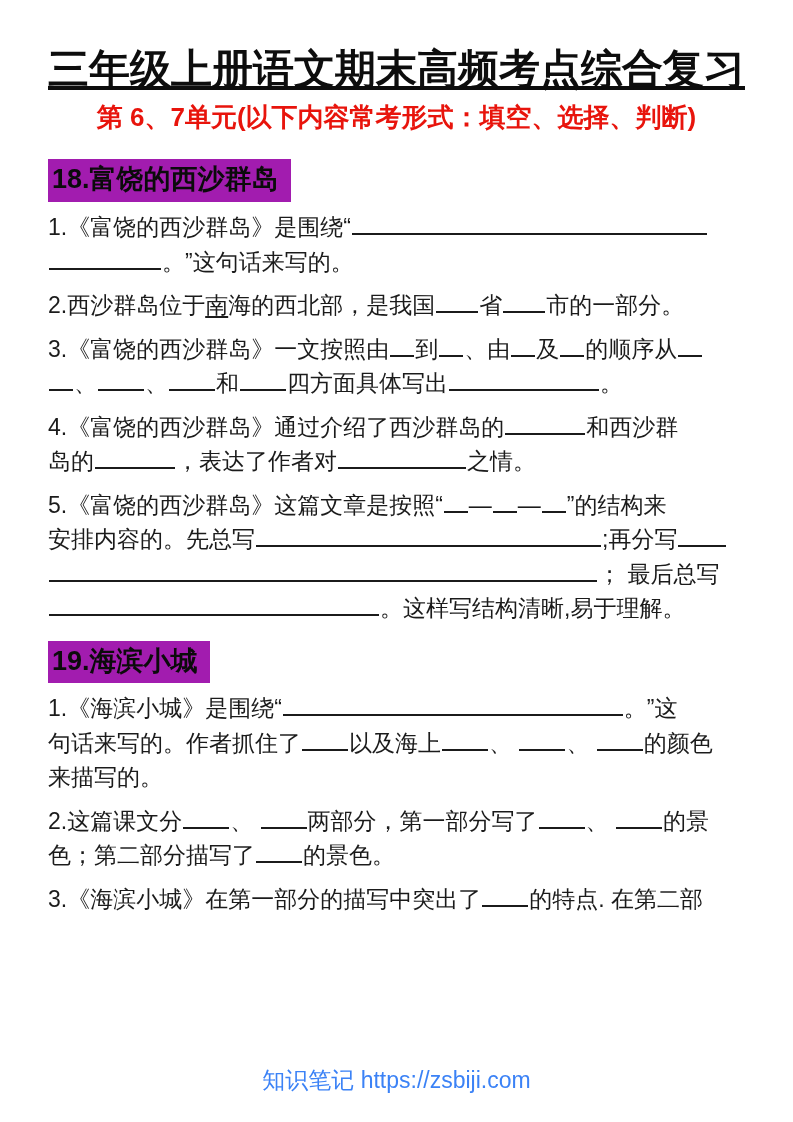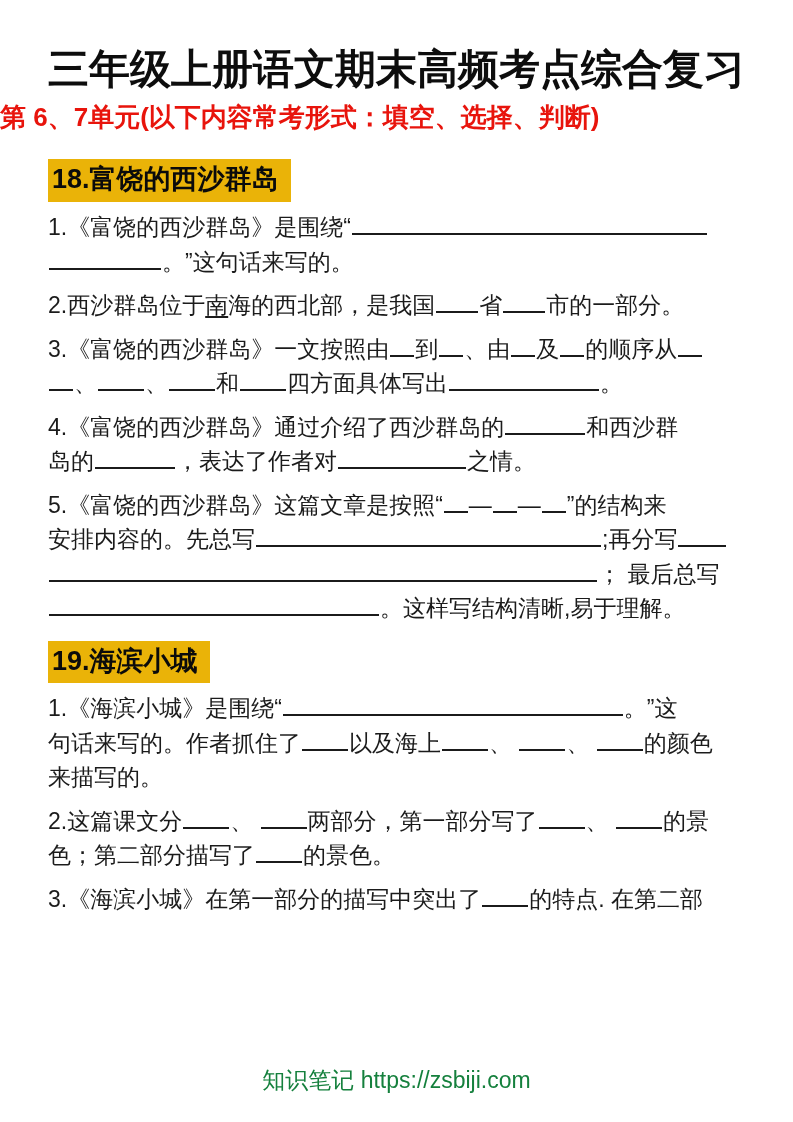--- a/index.html
+++ b/index.html
@@ -6,45 +6,46 @@
   body{
     width:793px;height:1122px;background:#ffffff;position:relative;
     overflow:hidden;
     font-family:"Liberation Sans","DejaVu Sans",sans-serif;
     color:#1b1b1b;
   }
   .page-title{
     margin:44px 28px 0;text-align:center;
     font-size:41px;font-weight:bold;color:#0d0d0d;line-height:1.25;
     white-space:nowrap;
+    text-decoration:underline;
   }
   .page-subtitle{
-    text-align:left;color:#e8140c;font-size:26px;font-weight:bold;
+    text-align:center;color:#e8140c;font-size:26px;font-weight:bold;
     margin-top:5px;white-space:nowrap;
   }
   .content{padding:14px 12px 0 48px;}
   .section{margin-top:4px;}
   .section-heading{
-    display:inline-block;background:#eab308;color:#0b0b0b;
+    display:inline-block;background:#a21caf;color:#0b0b0b;
     font-size:27px;font-weight:bold;line-height:1.25;
     padding:4px 12px 5px 4px;margin:6px 0 8px;
   }
   p.question{
     font-size:23px;line-height:1.5;margin:0 0 9px;
     word-break:break-all;
   }
   .blank{
     display:inline-block;height:0.88em;
     border-bottom:2px solid #1b1b1b;
     margin:0 1px;
   }
   .ul-char{text-decoration:underline;text-underline-offset:3px;}
   .footer{
     position:absolute;left:0;right:0;bottom:26px;text-align:center;
-    color:#15803d;font-size:23px;
+    color:#3b82f6;font-size:23px;
   }
 </style>
 </head>
 <body>
 
 <h1 class="page-title">三年级上册语文期末高频考点综合复习</h1>
 <div class="page-subtitle">第 6、7单元(以下内容常考形式：填空、选择、判断)</div>
 
 <div class="content" id="sections">
     <div class="section"><div class="section-heading">18.富饶的西沙群岛</div><p class="question"><span>1.《富饶的西沙群岛》是围绕“</span><span class="blank" style="width: 355px;"></span><br><span class="blank" style="width: 112px;"></span><span>。”这句话来写的。</span></p><p class="question"><span>2.西沙群岛位于</span><span class="ul-char">南</span><span>海的西北部，是我国</span><span class="blank" style="width: 42px;"></span><span>省</span><span class="blank" style="width: 42px;"></span><span>市的一部分。</span></p><p class="question"><span>3.《富饶的西沙群岛》一文按照由</span><span class="blank" style="width: 24px;"></span><span>到</span><span class="blank" style="width: 24px;"></span><span>、由</span><span class="blank" style="width: 24px;"></span><span>及</span><span class="blank" style="width: 24px;"></span><span>的顺序从</span><span class="blank" style="width: 24px;"></span><br><span class="blank" style="width: 24px;"></span><span>、</span><span class="blank" style="width: 46px;"></span><span>、</span><span class="blank" style="width: 46px;"></span><span>和</span><span class="blank" style="width: 46px;"></span><span>四方面具体写出</span><span class="blank" style="width: 150px;"></span><span>。</span></p><p class="question"><span>4.《富饶的西沙群岛》通过介绍了西沙群岛的</span><span class="blank" style="width: 80px;"></span><span>和西沙群</span><br><span>岛的</span><span class="blank" style="width: 80px;"></span><span>，表达了作者对</span><span class="blank" style="width: 128px;"></span><span>之情。</span></p><p class="question"><span>5.《富饶的西沙群岛》这篇文章是按照“</span><span class="blank" style="width: 24px;"></span><span>—</span><span class="blank" style="width: 24px;"></span><span>—</span><span class="blank" style="width: 24px;"></span><span>”的结构来</span><br><span>安排内容的。先总写</span><span class="blank" style="width: 345px;"></span><span>;再分写</span><span class="blank" style="width: 48px;"></span><br><span class="blank" style="width: 548px;"></span><span>； 最后总写</span><br><span class="blank" style="width: 330px;"></span><span>。这样写结构清晰,易于理解。</span></p></div>

